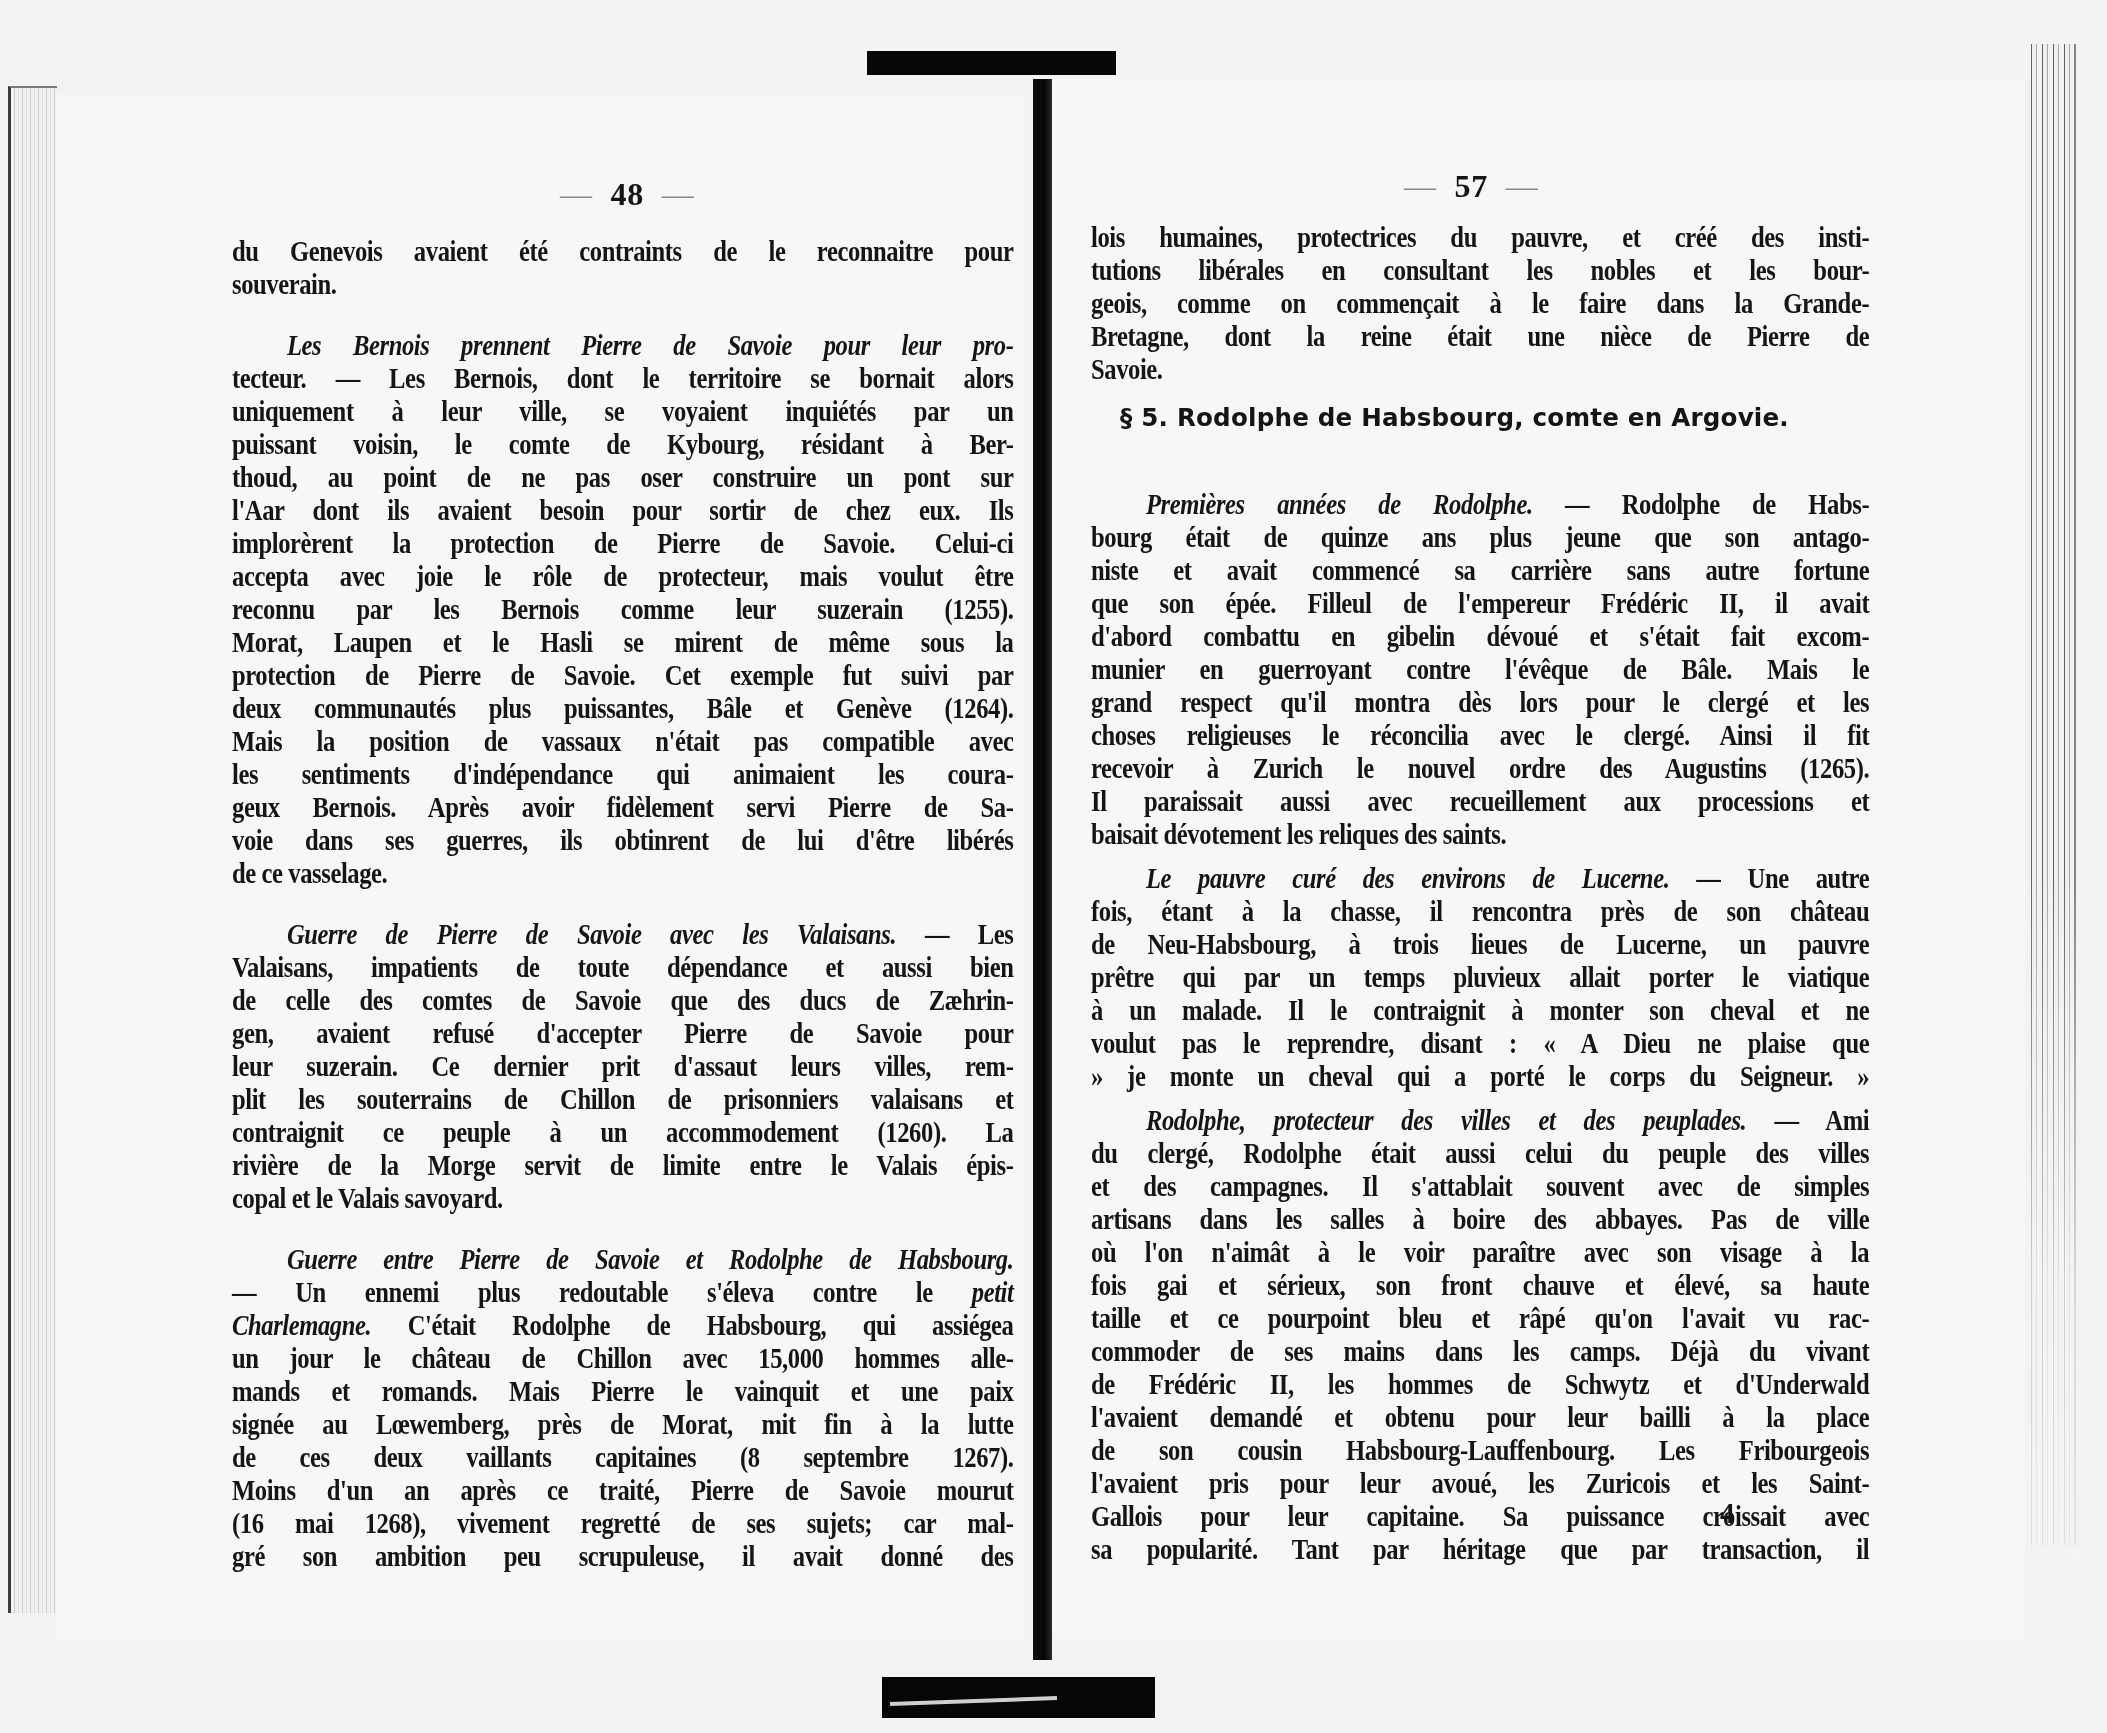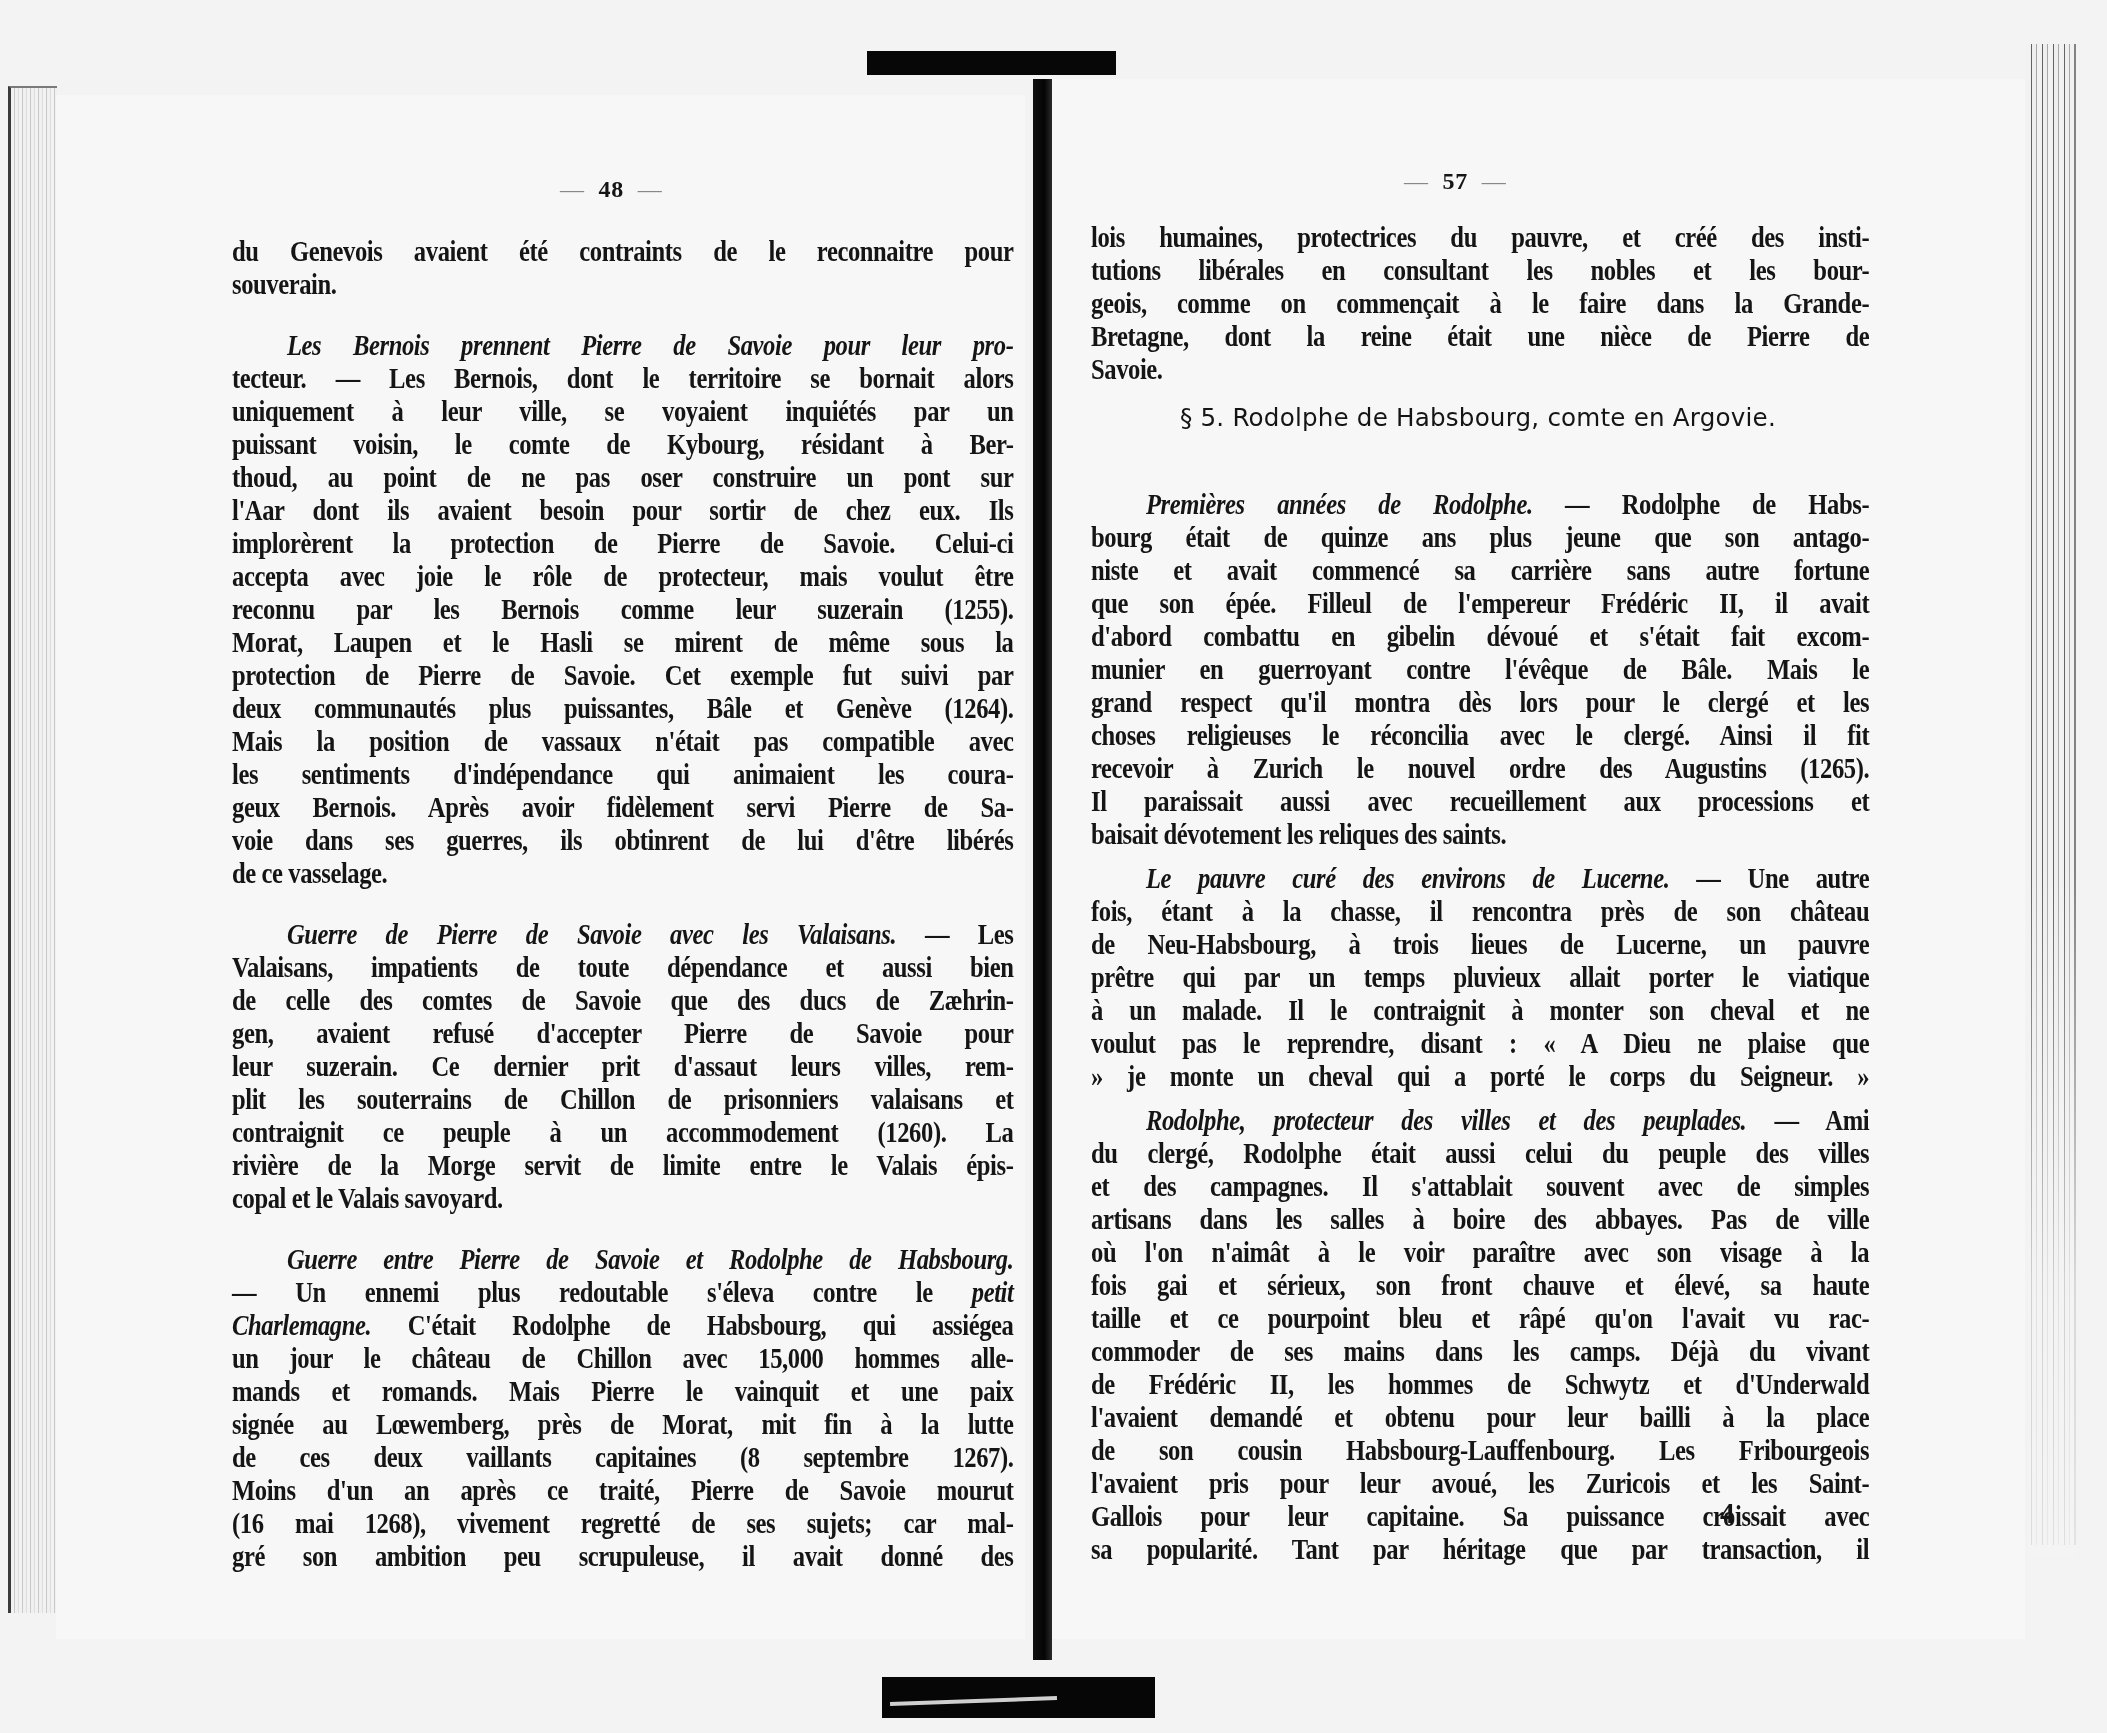--- a/index.html
+++ b/index.html
@@ -58,30 +58,30 @@
   .text-right { left: 1091px; top: 220px; width: 949px; }
 
   .line { display: block; white-space: nowrap; text-align: justify; text-align-last: justify; height: 33px; }
   .line.last { text-align-last: left; }
   .indent { padding-left: 67px; }
   .para { display: block; margin-bottom: 28px; }
   .para.tight { margin-bottom: 11px; }
   i.hd { font-style: italic; font-weight: bold; }
 
   .folio {
-    position: absolute; font-size: 24px; font-weight: bold; letter-spacing: 0.8px;
+    position: absolute; font-size: 32px; font-weight: bold; letter-spacing: 0.8px;
   }
   .folio .dash { color: #888; font-weight: normal; }
   .folio-left { left: 560px; top: 176px; }
   .folio-right { left: 1404px; top: 168px; }
 
   .section-title {
-    position: absolute; left: 1180px; top: 403px;
+    position: absolute; left: 1120px; top: 403px;
     font-family: "DejaVu Sans", "Liberation Sans", sans-serif;
-    font-weight: normal; font-size: 24.6px; letter-spacing: 0.2px;
+    font-weight: bold; font-size: 24.6px; letter-spacing: 0.2px;
   }
   .signature {
     position: absolute; left: 1720px; top: 1497px; font-size: 29px; font-weight: bold;
   }
 </style>
 </head>
 <body>
 
 <div class="scan"></div>
 <div class="edges-left"></div>

